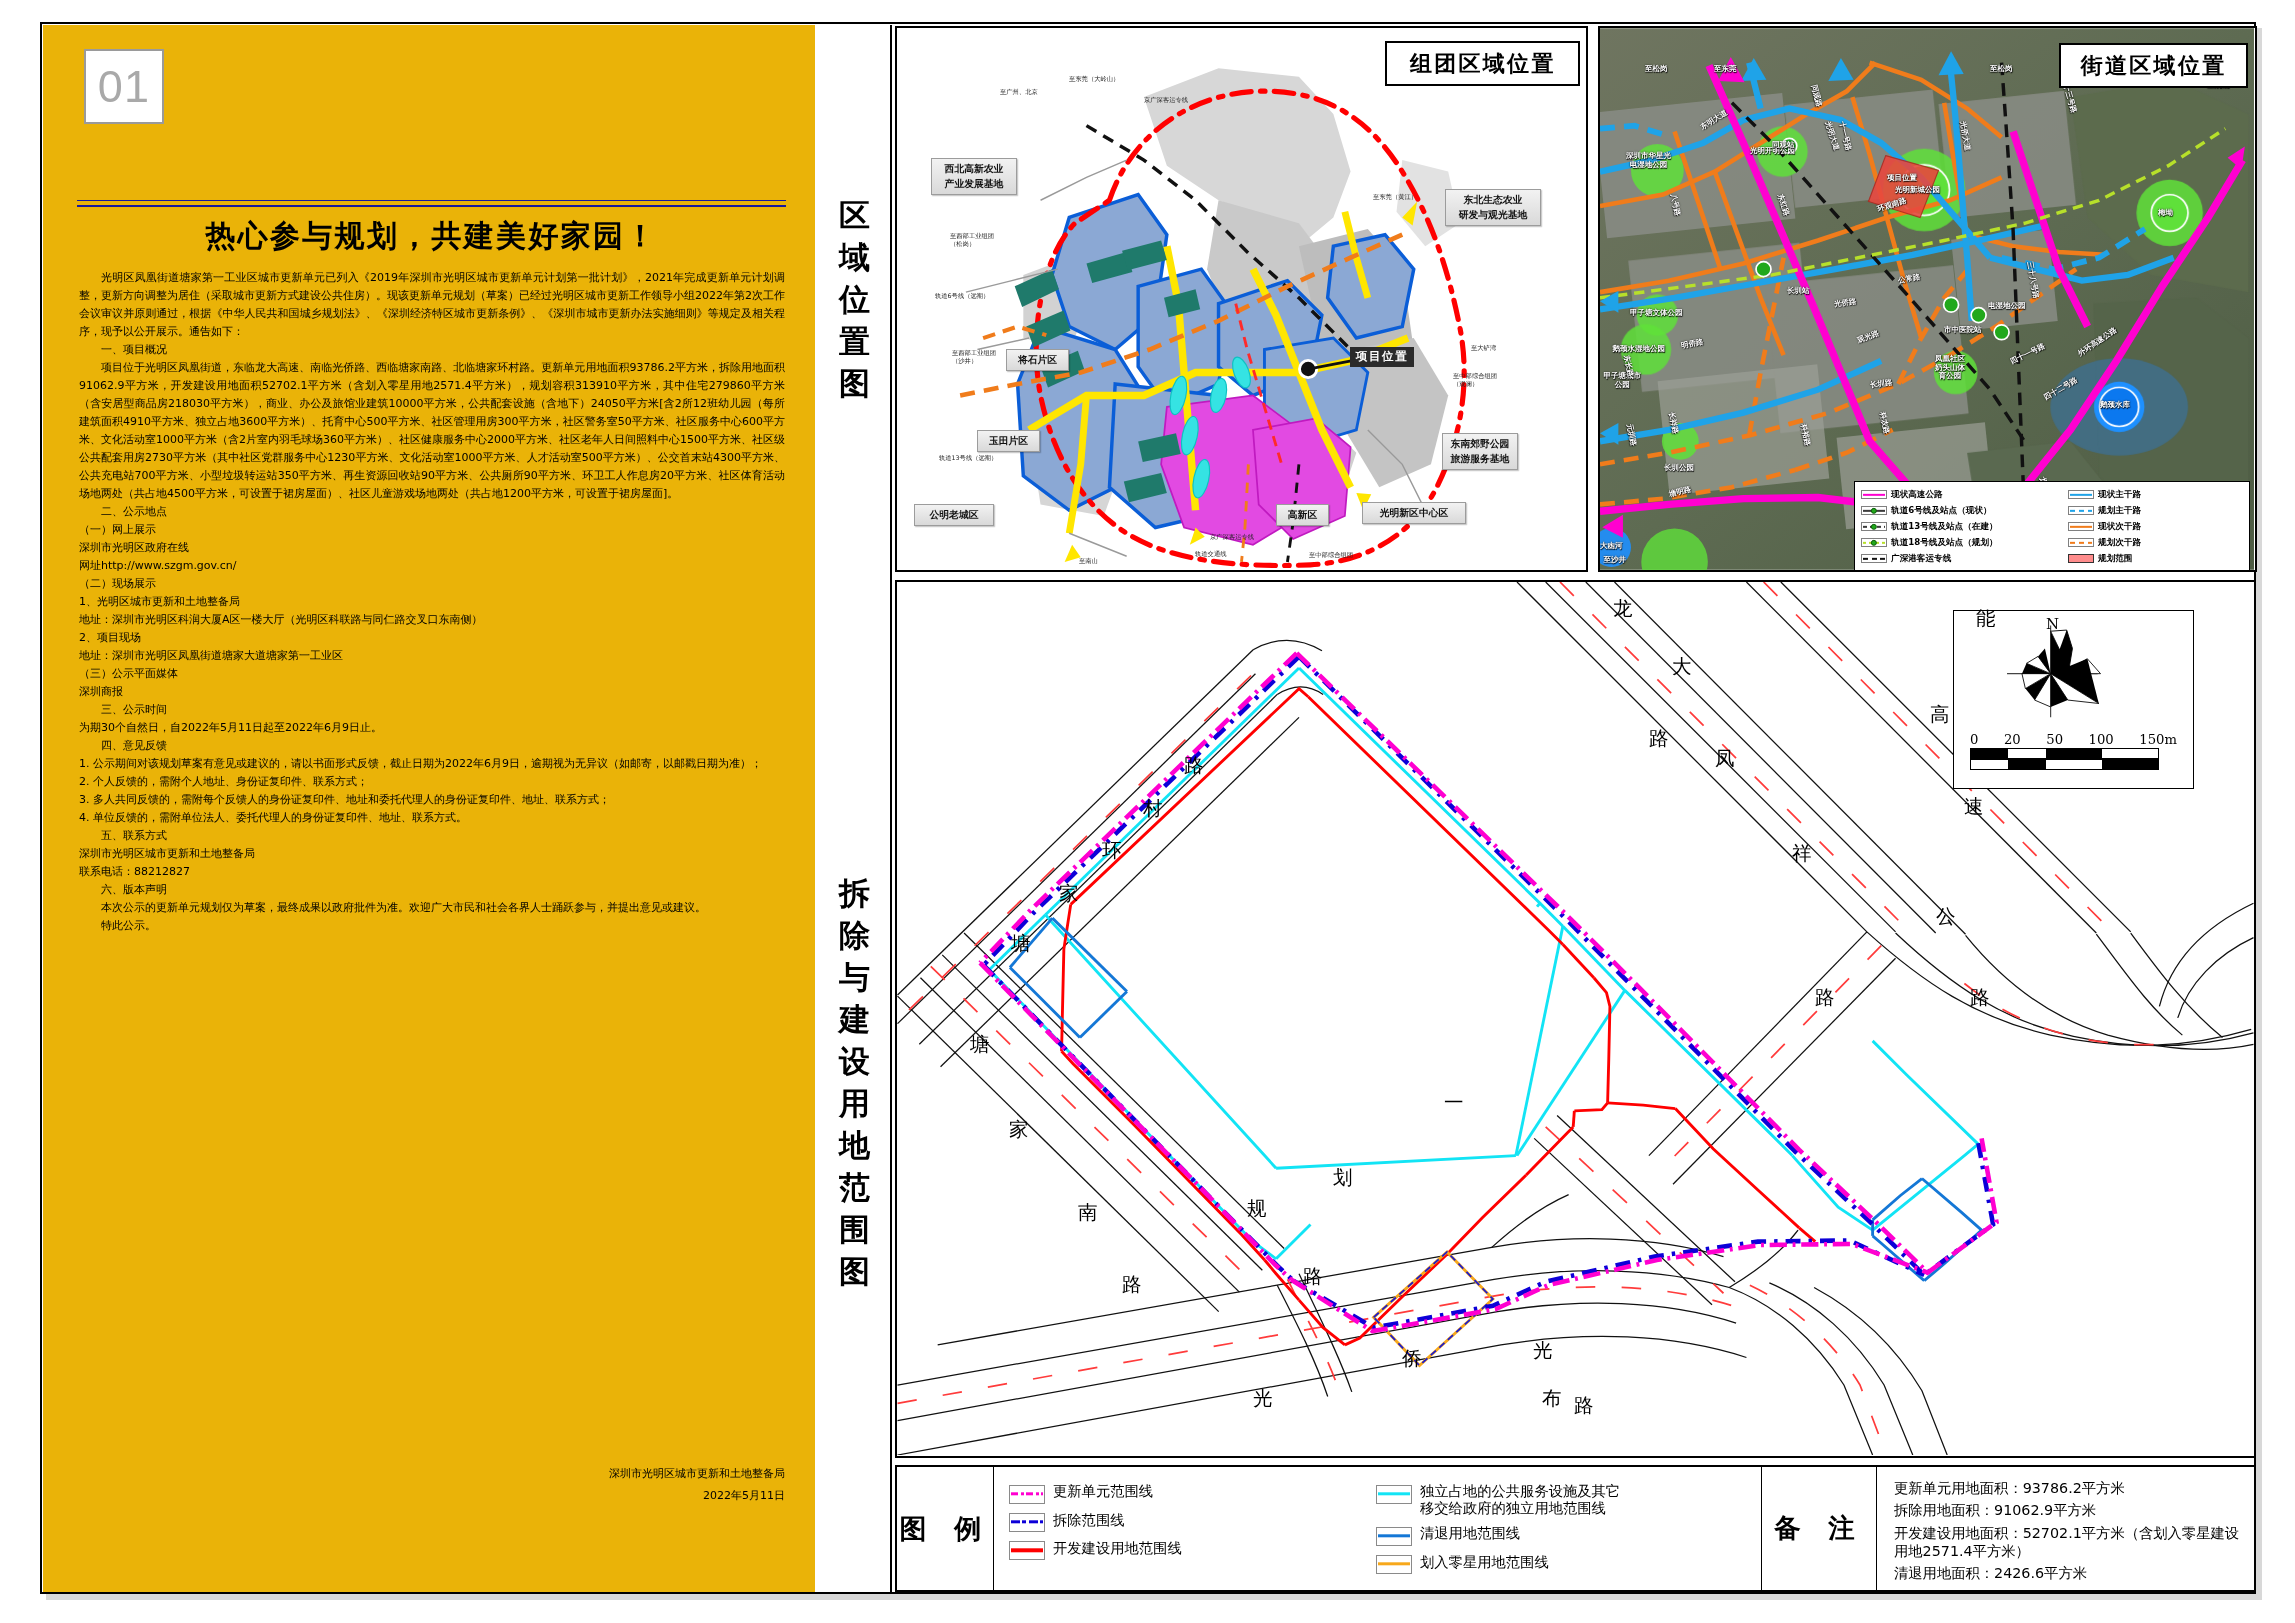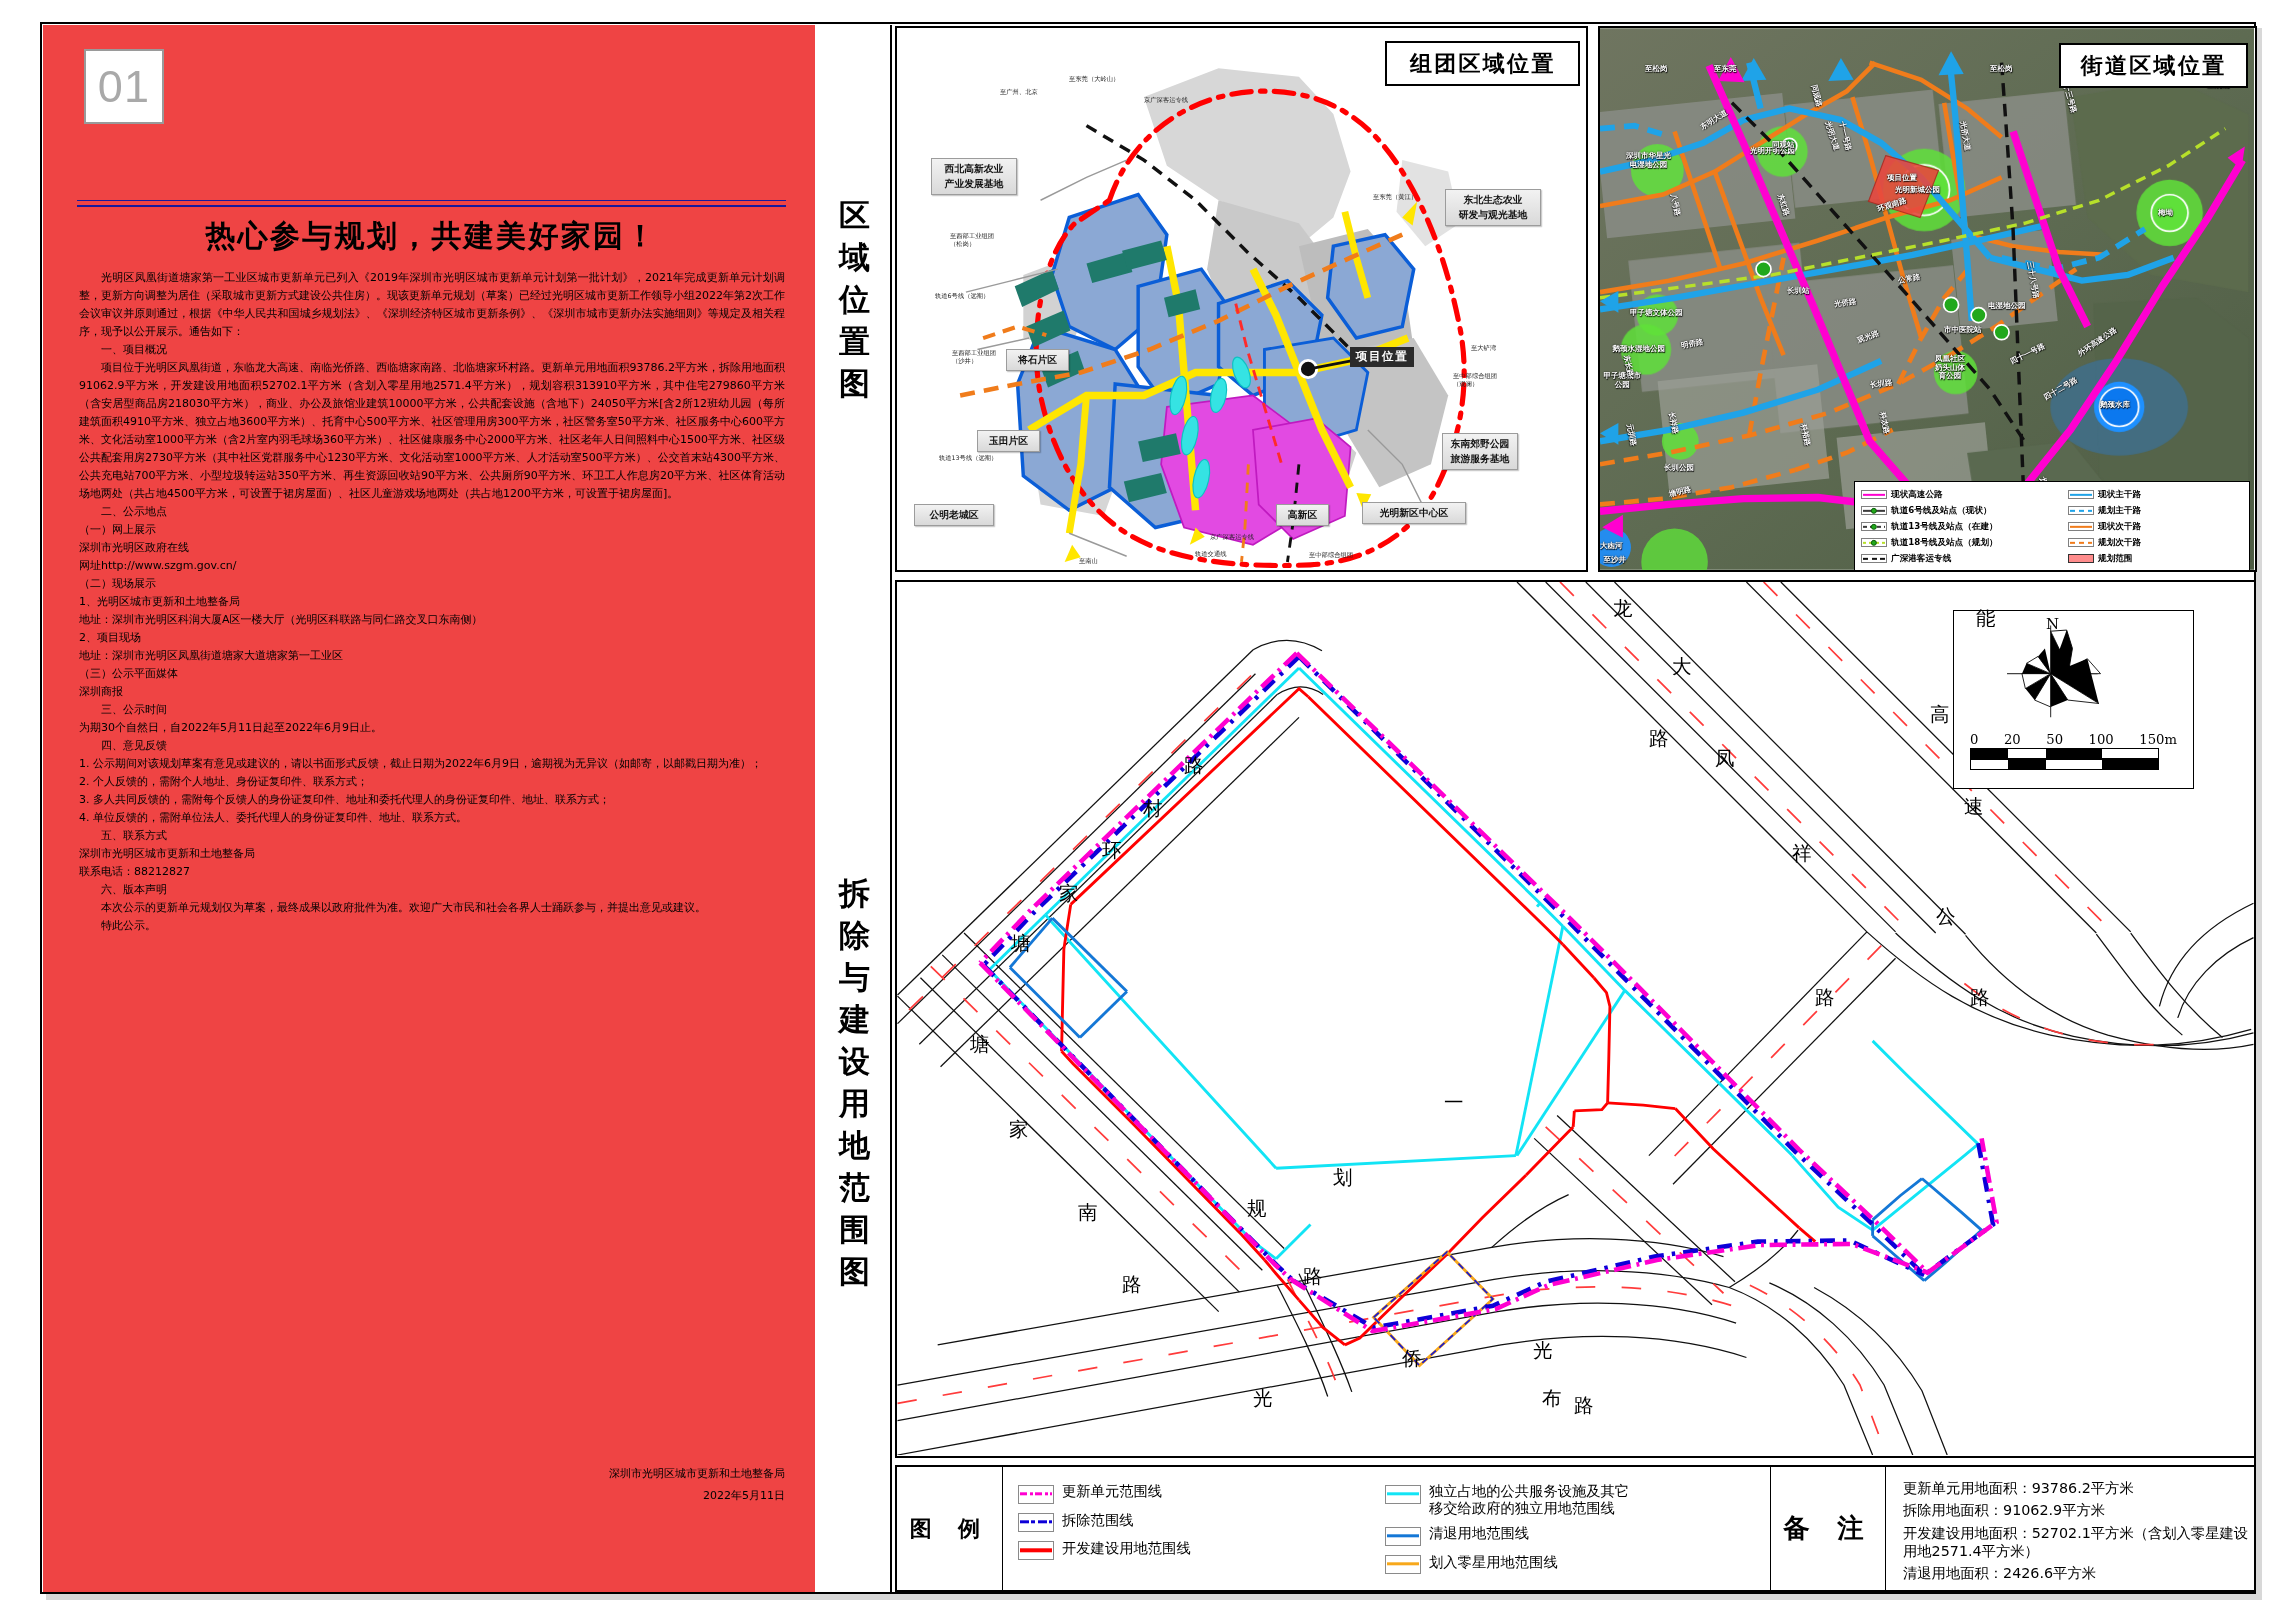--- a/index.html
+++ b/index.html
@@ -27,21 +27,21 @@
     left: 46px; top: 27.5px;
     width: 2216px; height: 1572px;
     background: #d8d8d8;
     z-index: 0;
   }
   
   .left-col {
     position: absolute;
     left: 43px; top: 25px;
     width: 772px; height: 1567px;
-    background: #ef4444;
+    background: #eab308;
     overflow: hidden;
   }
   .badge-01 {
     position: absolute;
     left: 41px; top: 24px;
     width: 80px; height: 75px;
     border: 2.3px solid #9a9a9a;
     color: #a9a9a9;
     font-size: 45px;
     line-height: 72px;
@@ -292,23 +292,23 @@
   
   .bottom-strip {
     position: absolute;
     left: 895px; top: 1465px;
     width: 1361px; height: 127px;
     border: 2.3px solid #000;
     background: #fff;
     display: flex;
   }
   .bl-title {
-    width: 106px;
+    width: 97px;
     display: flex; align-items: center; justify-content: center;
-    font-size: 22px; font-weight: bold; letter-spacing: 9.2px;
+    font-size: 27px; font-weight: bold; letter-spacing: 9.2px;
     border-right: 1.7px solid #000;
     font-family: "DejaVu Sans", sans-serif;
   }
   .bl-legend {
     flex: 0 0 737px;
     display: grid;
     grid-template-columns: 367px 370px;
     align-content: center;
     padding: 8px 15px;
     border-right: 1.7px solid #000;

